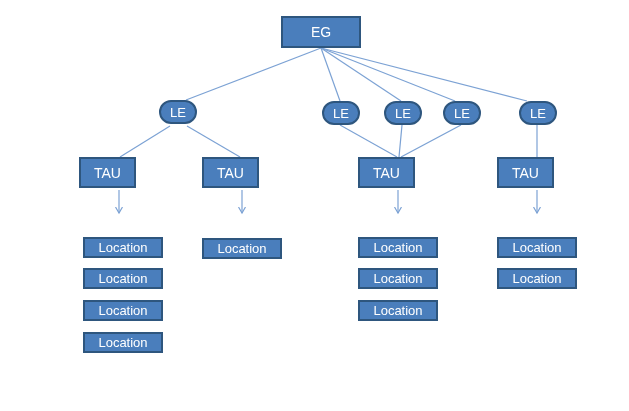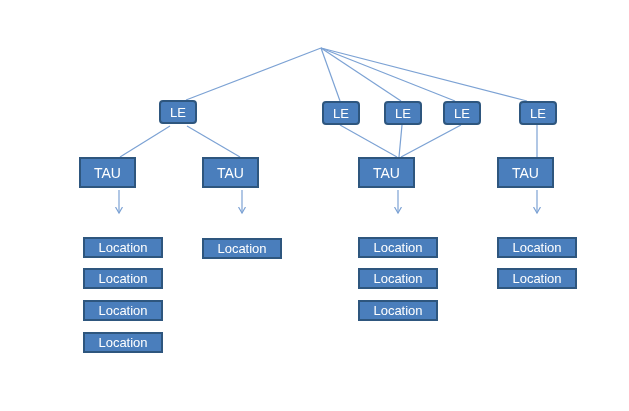--- a/index.html
+++ b/index.html
@@ -8,21 +8,21 @@
     font-family:"Liberation Sans", sans-serif; overflow:hidden;
   }
   #wires { position:absolute; left:0; top:0; width:629px; height:411px; }
   .node {
     position:absolute; box-sizing:border-box;
     background:#4a7ebc; border:2px solid #2e567e; color:#ffffff;
     display:flex; align-items:center; justify-content:center;
     text-align:center; line-height:1; user-select:none;
   }
   .root-node  { left:281px; top:16px;  width:80px; height:32px; font-size:14px; }
-  .le-node    { width:38px;  height:24px; border-radius:4px; font-size:13px; }
+  .le-node    { width:38px;  height:24px; border-radius:12px; font-size:13px; }
   .le-0 { left:159px; top:100px; }
   .le-1 { left:322px; top:101px; }
   .le-2 { left:384px; top:101px; }
   .le-3 { left:443px; top:101px; }
   .le-4 { left:519px; top:101px; }
   .tau-node   { width:57px; height:31px; font-size:14px; }
   .tau-0 { left:79px;  top:157px; }
   .tau-1 { left:202px; top:157px; }
   .tau-2 { left:358px; top:157px; }
   .tau-3 { left:497px; top:157px; }
@@ -64,20 +64,21 @@
 
       <line x1="537" y1="125" x2="537" y2="157"></line>
 
       <line x1="119" y1="190" x2="119" y2="213" marker-end="url(#arrowhead)"></line>
       <line x1="242" y1="190" x2="242" y2="213" marker-end="url(#arrowhead)"></line>
       <line x1="398" y1="190" x2="398" y2="213" marker-end="url(#arrowhead)"></line>
       <line x1="537" y1="190" x2="537" y2="213" marker-end="url(#arrowhead)"></line>
     </g>
   </svg>
 
+  <div class="node root-node">EG</div>
 
   <div class="node le-node le-0">LE</div>
   <div class="node le-node le-1">LE</div>
   <div class="node le-node le-2">LE</div>
   <div class="node le-node le-3">LE</div>
   <div class="node le-node le-4">LE</div>
 
   <div class="node tau-node tau-0">TAU</div>
   <div class="node tau-node tau-1">TAU</div>
   <div class="node tau-node tau-2">TAU</div>

